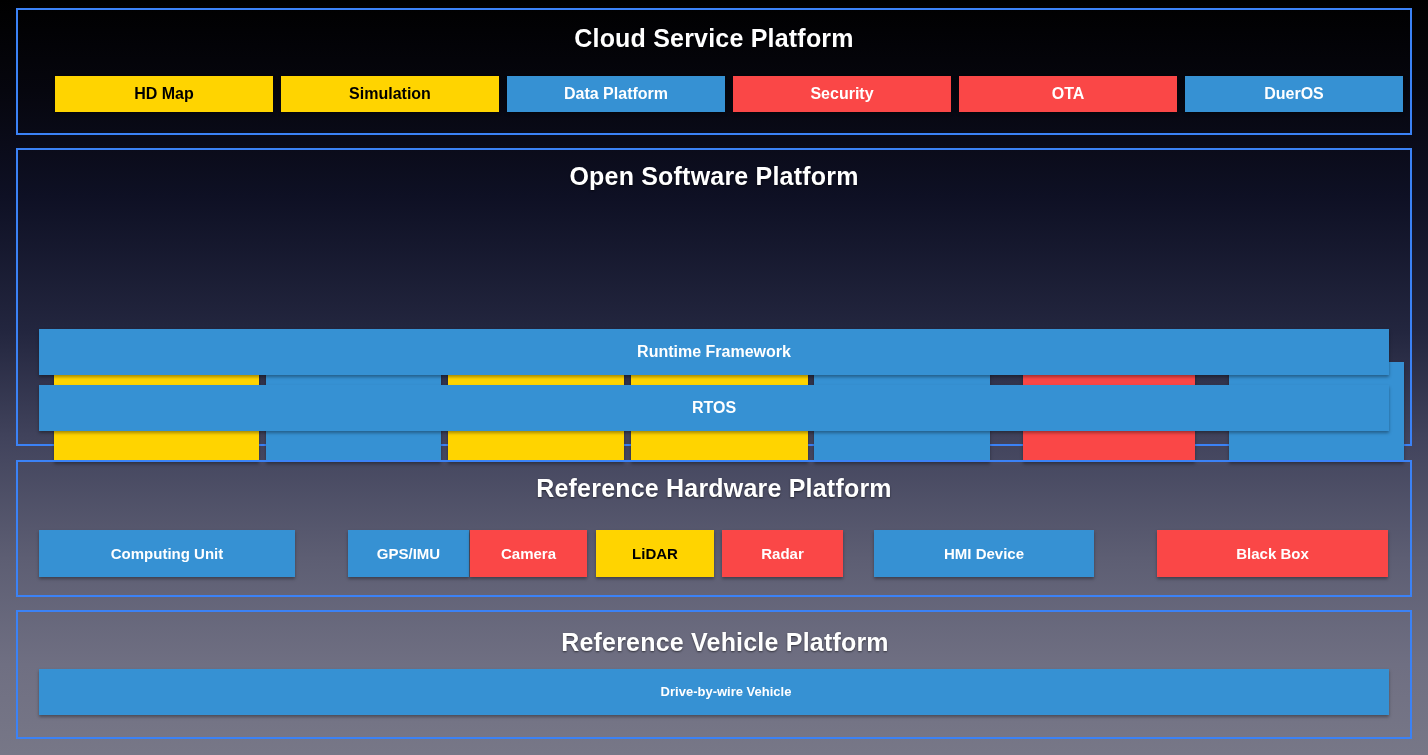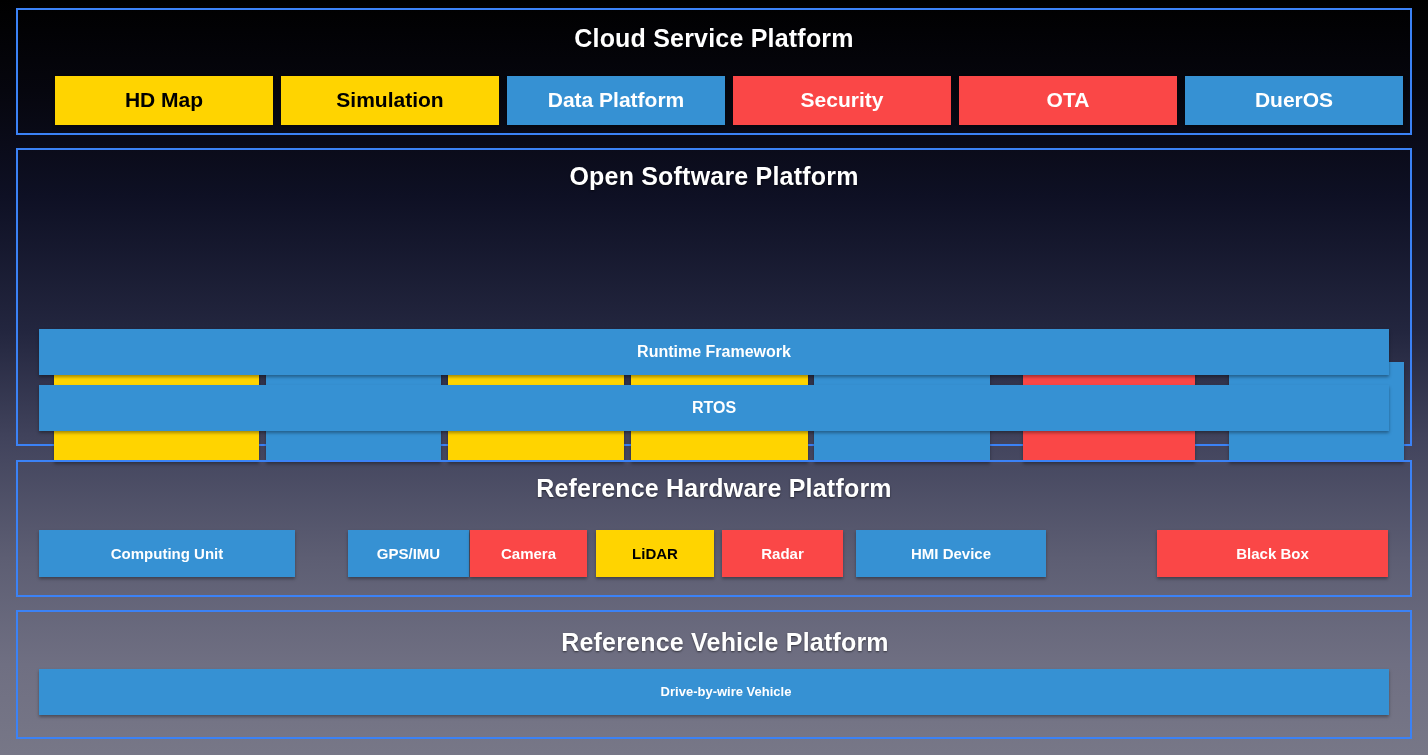--- a/index.html
+++ b/index.html
@@ -64,21 +64,21 @@
     font-weight: bold;
     text-align: center;
     line-height: 1.15;
     box-shadow: 0 2px 3px rgba(0,0,0,.35);
   }
   .blue   { background: #3691d3; color: #ffffff; }
   .yellow { background: #ffd400; color: #000000; }
   .red    { background: #fa4747; color: #ffffff; }
 
   
-  .cloud-box { top: 66px; height: 49px; font-size: 21px; }
+  .cloud-box { top: 66px; height: 36px; font-size: 16px; }
 
   
   .sw-box { top: 212px; height: 100px; font-size: 16px; }
 
   
   .sw-bar {
     left: 21px;
     width: 1350px;
     height: 46px;
     font-size: 16px;
@@ -169,21 +169,21 @@
     </div>
   <div class="block hw-box yellow" style="left:578px;  width:118px;">
       <span>LiDAR</span>
     </div>
   <div class="block hw-box red" style="left:452px;  width:117px;">
       <span>Camera</span>
     </div>
   <div class="block hw-box red" style="left:704px;  width:121px;">
       <span>Radar</span>
     </div>
-  <div class="block hw-box blue" style="left:838px;  width:190px;">
+  <div class="block hw-box blue" style="left:856px;  width:220px;">
       <span>HMI Device</span>
     </div>
   <div class="block hw-box red" style="left:1139px; width:231px;">
       <span>Black Box</span>
     </div>
 </section>
 
 <section class="panel" id="panel-vehicle">
   <div class="panel-title">Reference Vehicle Platform</div>
 

